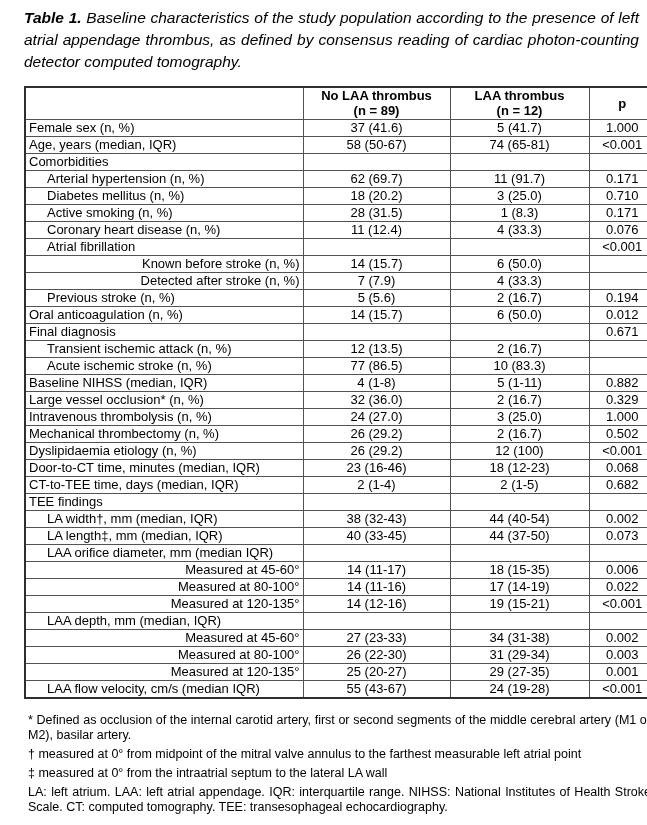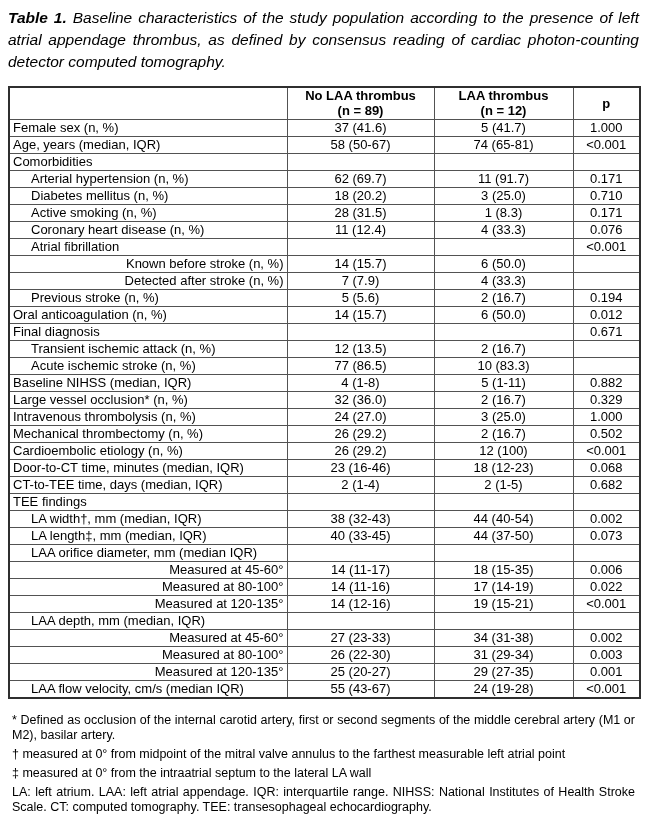--- a/index.html
+++ b/index.html
@@ -6,21 +6,21 @@
     margin: 0;
     padding: 0;
     background: #ffffff;
     color: #000000;
     font-family: "Liberation Sans", sans-serif;
   }
   .page {
     width: 647px;
     height: 825px;
     box-sizing: border-box;
-    padding: 7px 8px 0 8px;
+    padding: 7px 8px 0 24px;
     background: #ffffff;
     overflow: hidden;
   }
   .title {
     margin: 0 0 13px 0;
     font-size: 15.5px;
     line-height: 22px;
     font-style: italic;
     text-align: justify;
   }
@@ -202,21 +202,21 @@
           <td class="val">3 (25.0)</td>
           <td class="val">1.000</td>
         </tr>
         <tr>
           <td class="label ind0">Mechanical thrombectomy (n, %)</td>
           <td class="val">26 (29.2)</td>
           <td class="val">2 (16.7)</td>
           <td class="val">0.502</td>
         </tr>
         <tr>
-          <td class="label ind0">Cardioembolic etiology (n, %)</td>
+          <td class="label ind0">Dyslipidaemia etiology (n, %)</td>
           <td class="val">26 (29.2)</td>
           <td class="val">12 (100)</td>
           <td class="val">&lt;0.001</td>
         </tr>
         <tr>
           <td class="label ind0">Door-to-CT time, minutes (median, IQR)</td>
           <td class="val">23 (16-46)</td>
           <td class="val">18 (12-23)</td>
           <td class="val">0.068</td>
         </tr>

